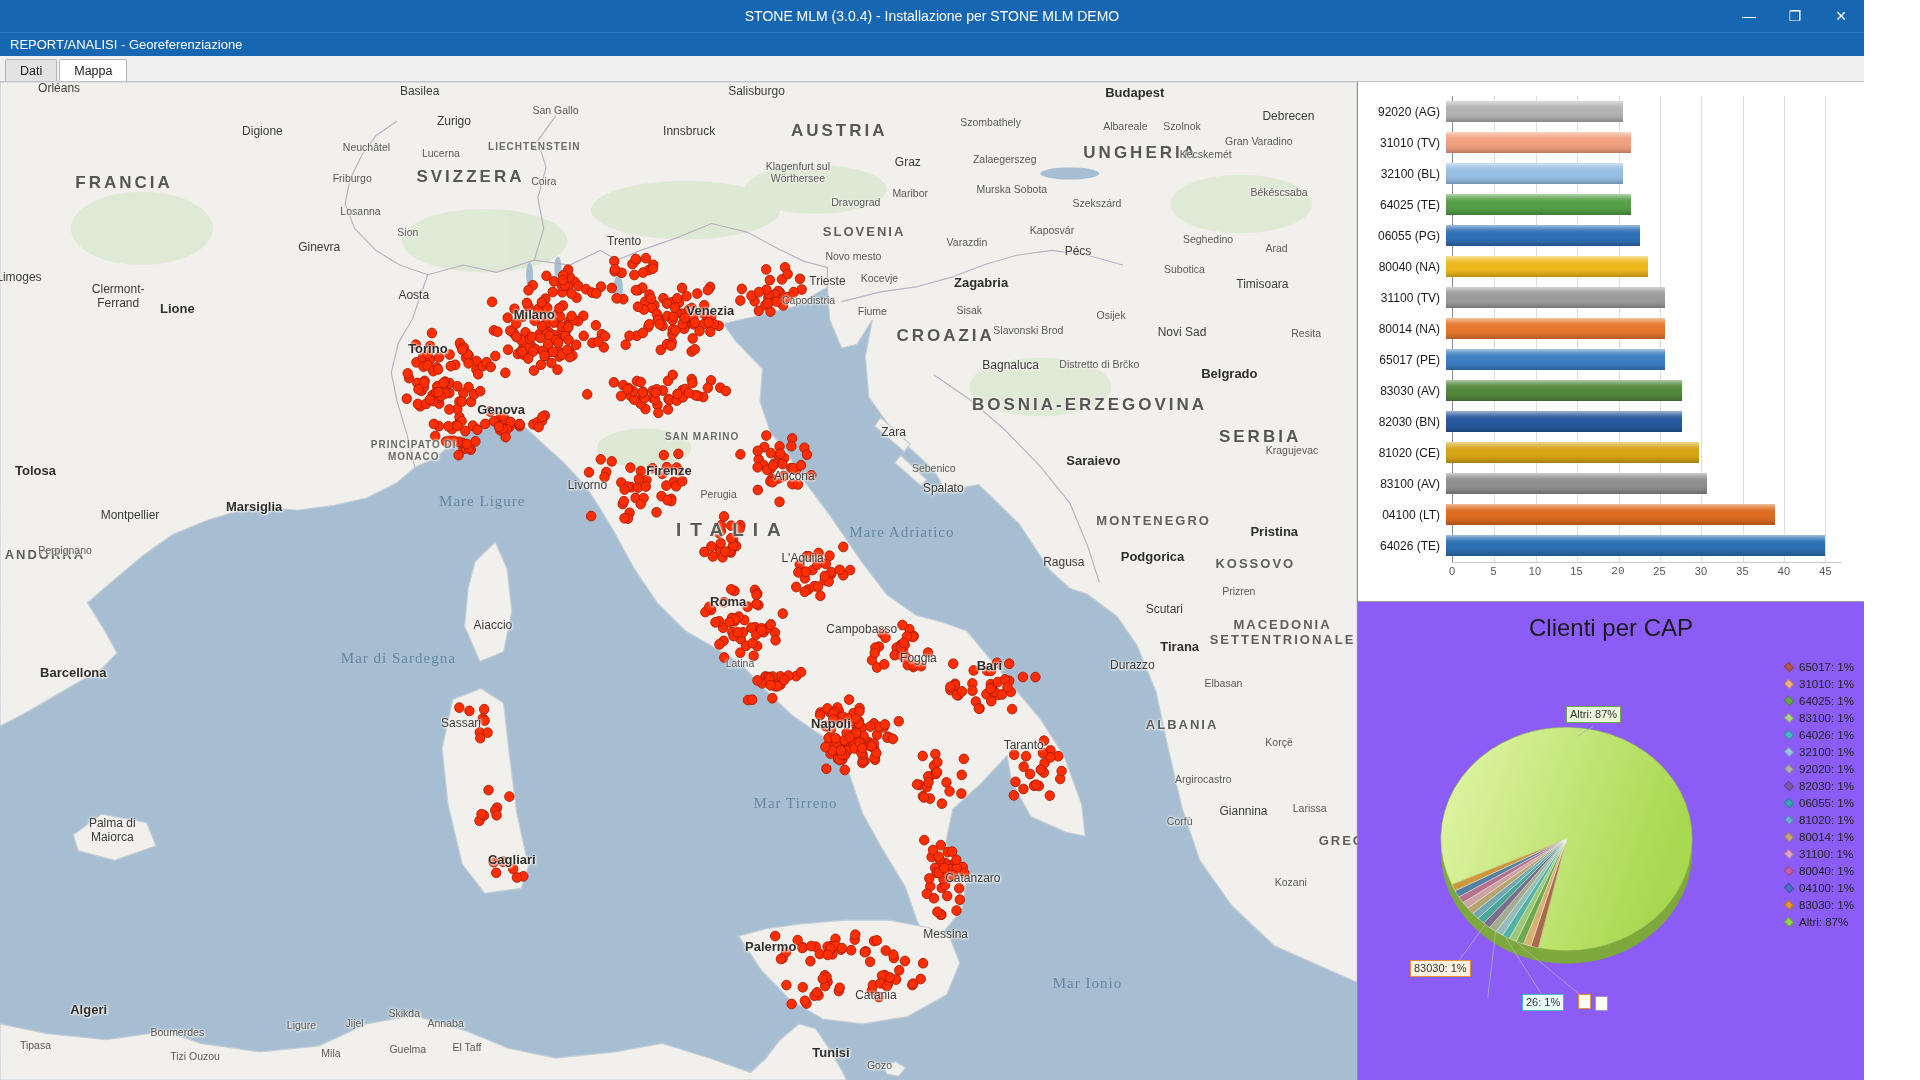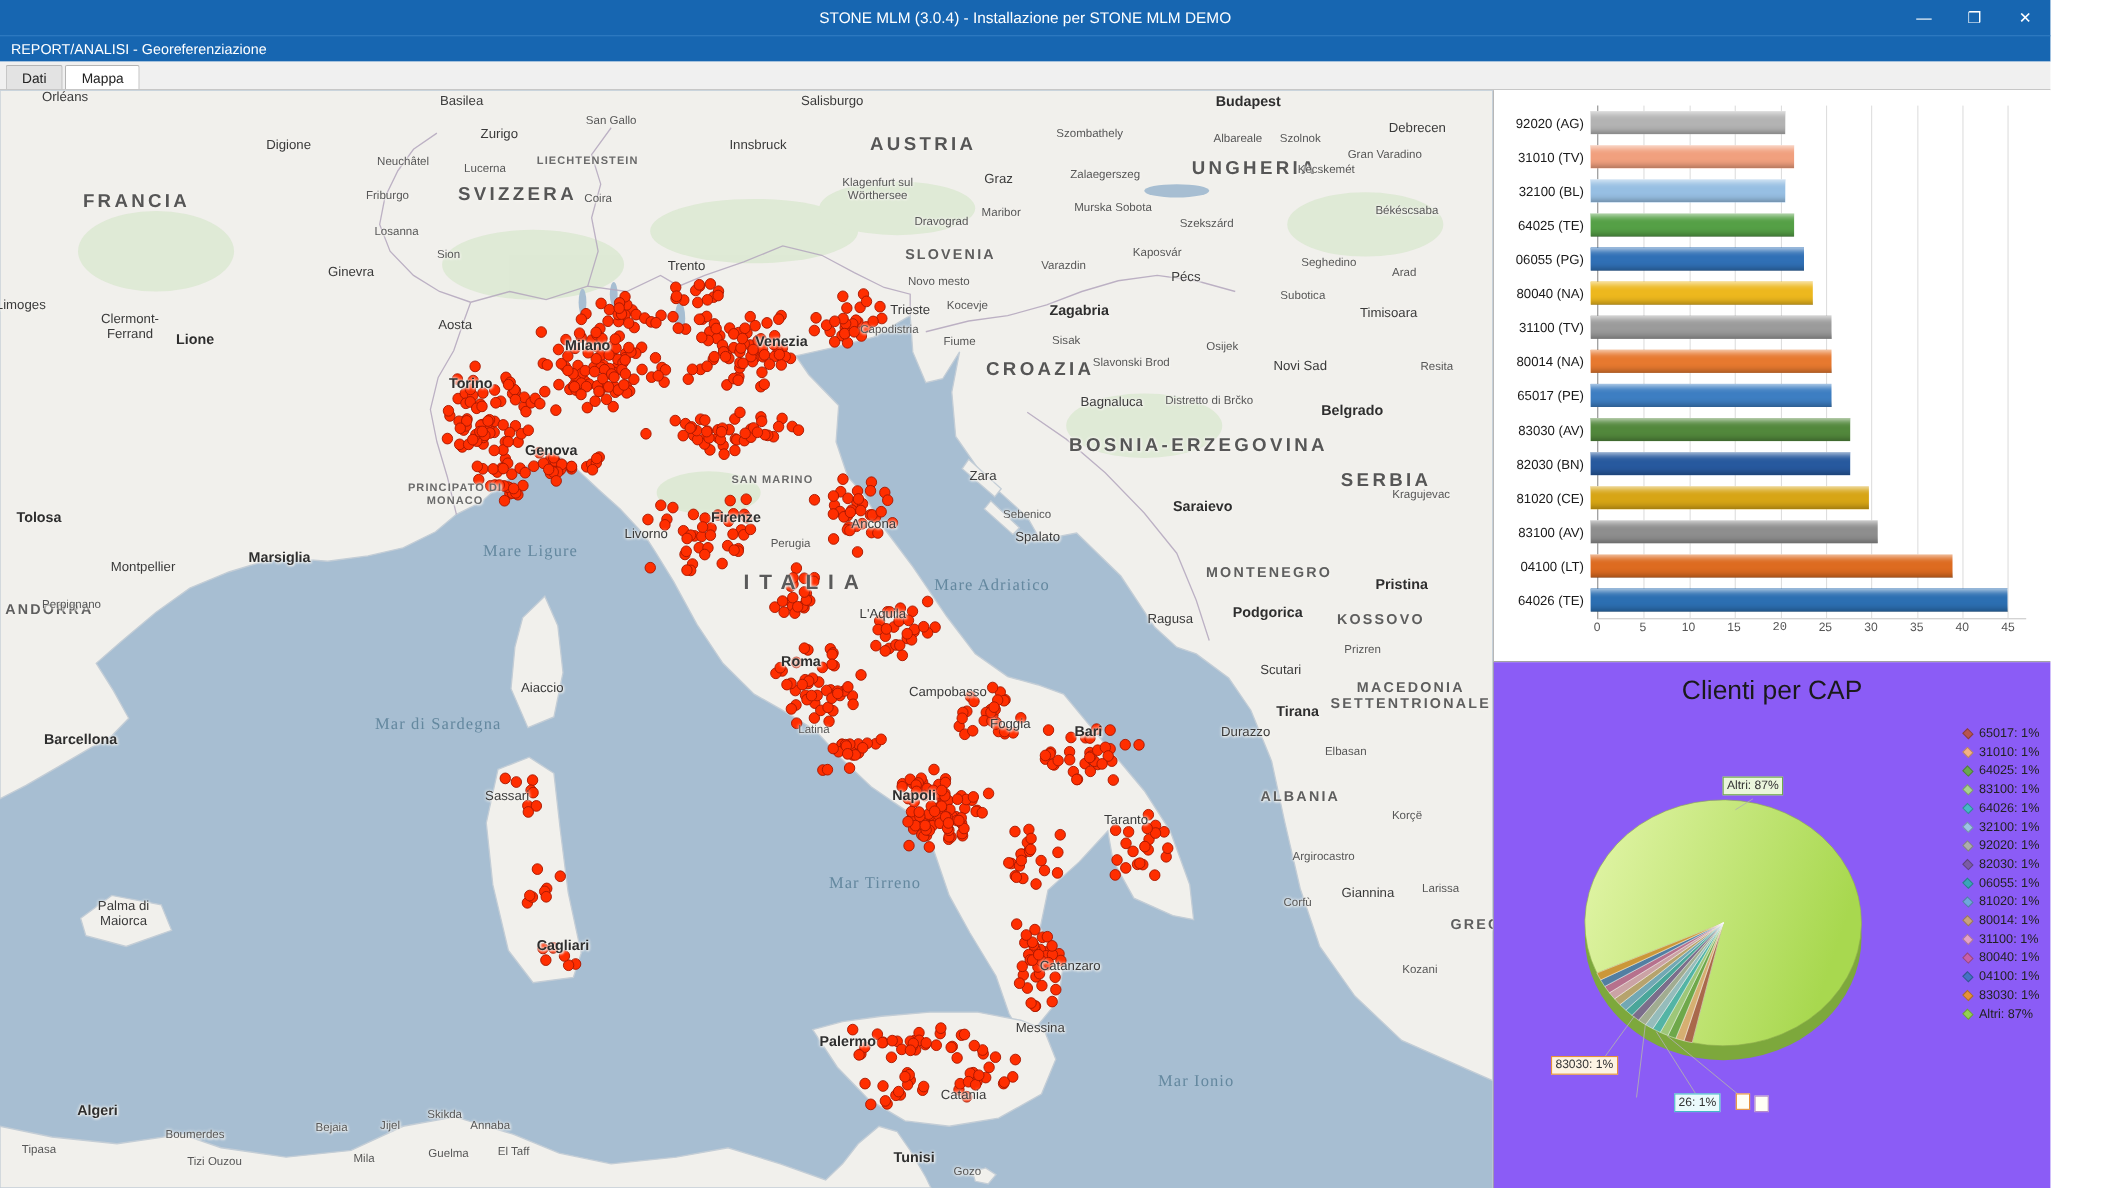--- a/index.html
+++ b/index.html
@@ -1199,21 +1199,21 @@
           <div class="map-label lbl-town" style="left: 91.899%; top: 66.1369%; margin-left: 32px;">Korçë</div>
           <div class="map-label lbl-town" style="left: 88.676%; top: 69.8044%;">Argirocastro</div>
           <div class="map-label lbl-town" style="left: 86.9338%; top: 74.0831%;">Corfù</div>
           <div class="map-label lbl-city" style="left: 91.6376%; top: 73.1051%;">Giannina</div>
           <div class="map-label lbl-town" style="left: 96.5157%; top: 72.7384%;">Larissa</div>
           <div class="map-label lbl-town" style="left: 95.122%; top: 80.1956%;">Kozani</div>
           <div class="map-label lbl-cap" style="left: 6.5331%; top: 93.0318%;">Algeri</div>
           <div class="map-label lbl-town" style="left: 2.61324%; top: 96.4548%;">Tipasa</div>
           <div class="map-label lbl-town" style="left: 13.0662%; top: 95.2323%;">Boumerdes</div>
           <div class="map-label lbl-town" style="left: 14.3728%; top: 97.555%;">Tizi Ouzou</div>
-          <div class="map-label lbl-town" style="left: 22.2125%; top: 94.4988%;">Bejaia</div>
+          <div class="map-label lbl-town" style="left: 22.2125%; top: 94.4988%;">Ligure</div>
           <div class="map-label lbl-town" style="left: 26.1324%; top: 94.2543%;">Jijel</div>
           <div class="map-label lbl-town" style="left: 24.3902%; top: 97.3105%;">Mila</div>
           <div class="map-label lbl-town" style="left: 29.7909%; top: 93.2763%;">Skikda</div>
           <div class="map-label lbl-town" style="left: 32.8397%; top: 94.2543%;">Annaba</div>
           <div class="map-label lbl-town" style="left: 30.0523%; top: 96.9438%;">Guelma</div>
           <div class="map-label lbl-town" style="left: 34.4077%; top: 96.6993%;">El Taff</div>
           <div class="map-label lbl-cap" style="left: 61.2369%; top: 97.3105%;">Tunisi</div>
         </div>
     </div>
 

